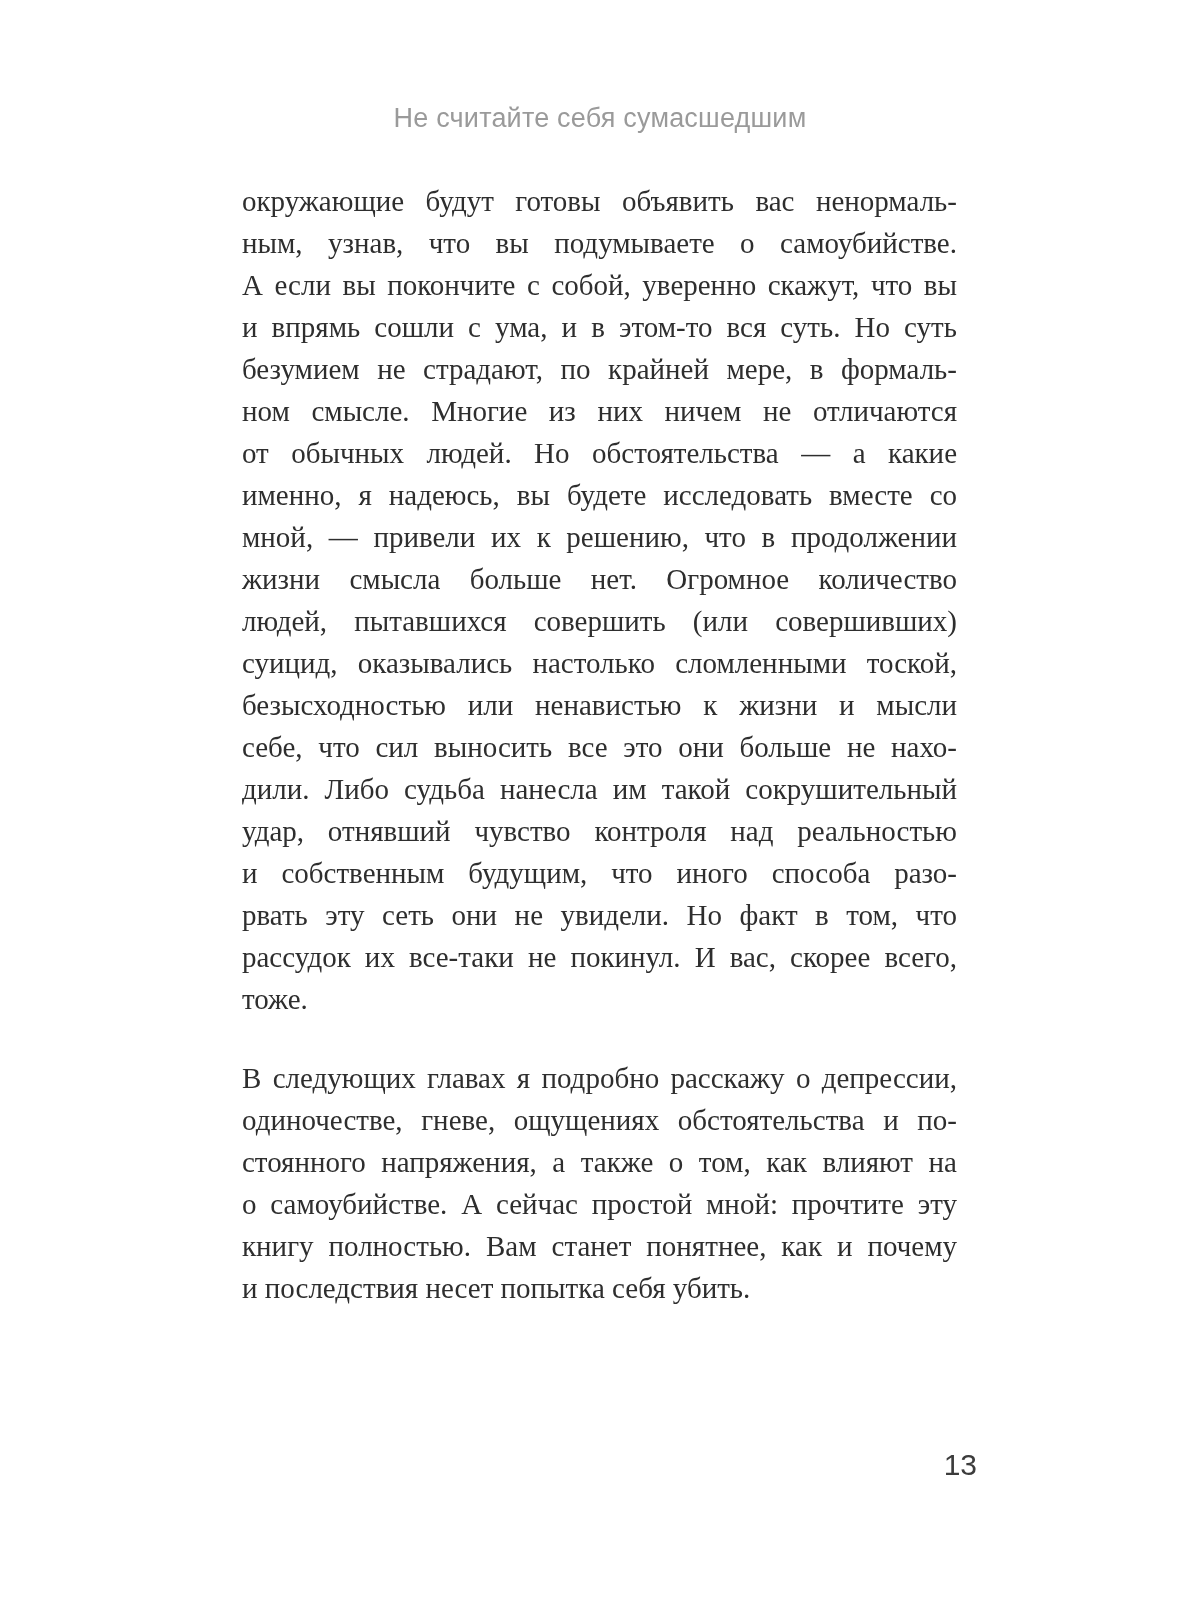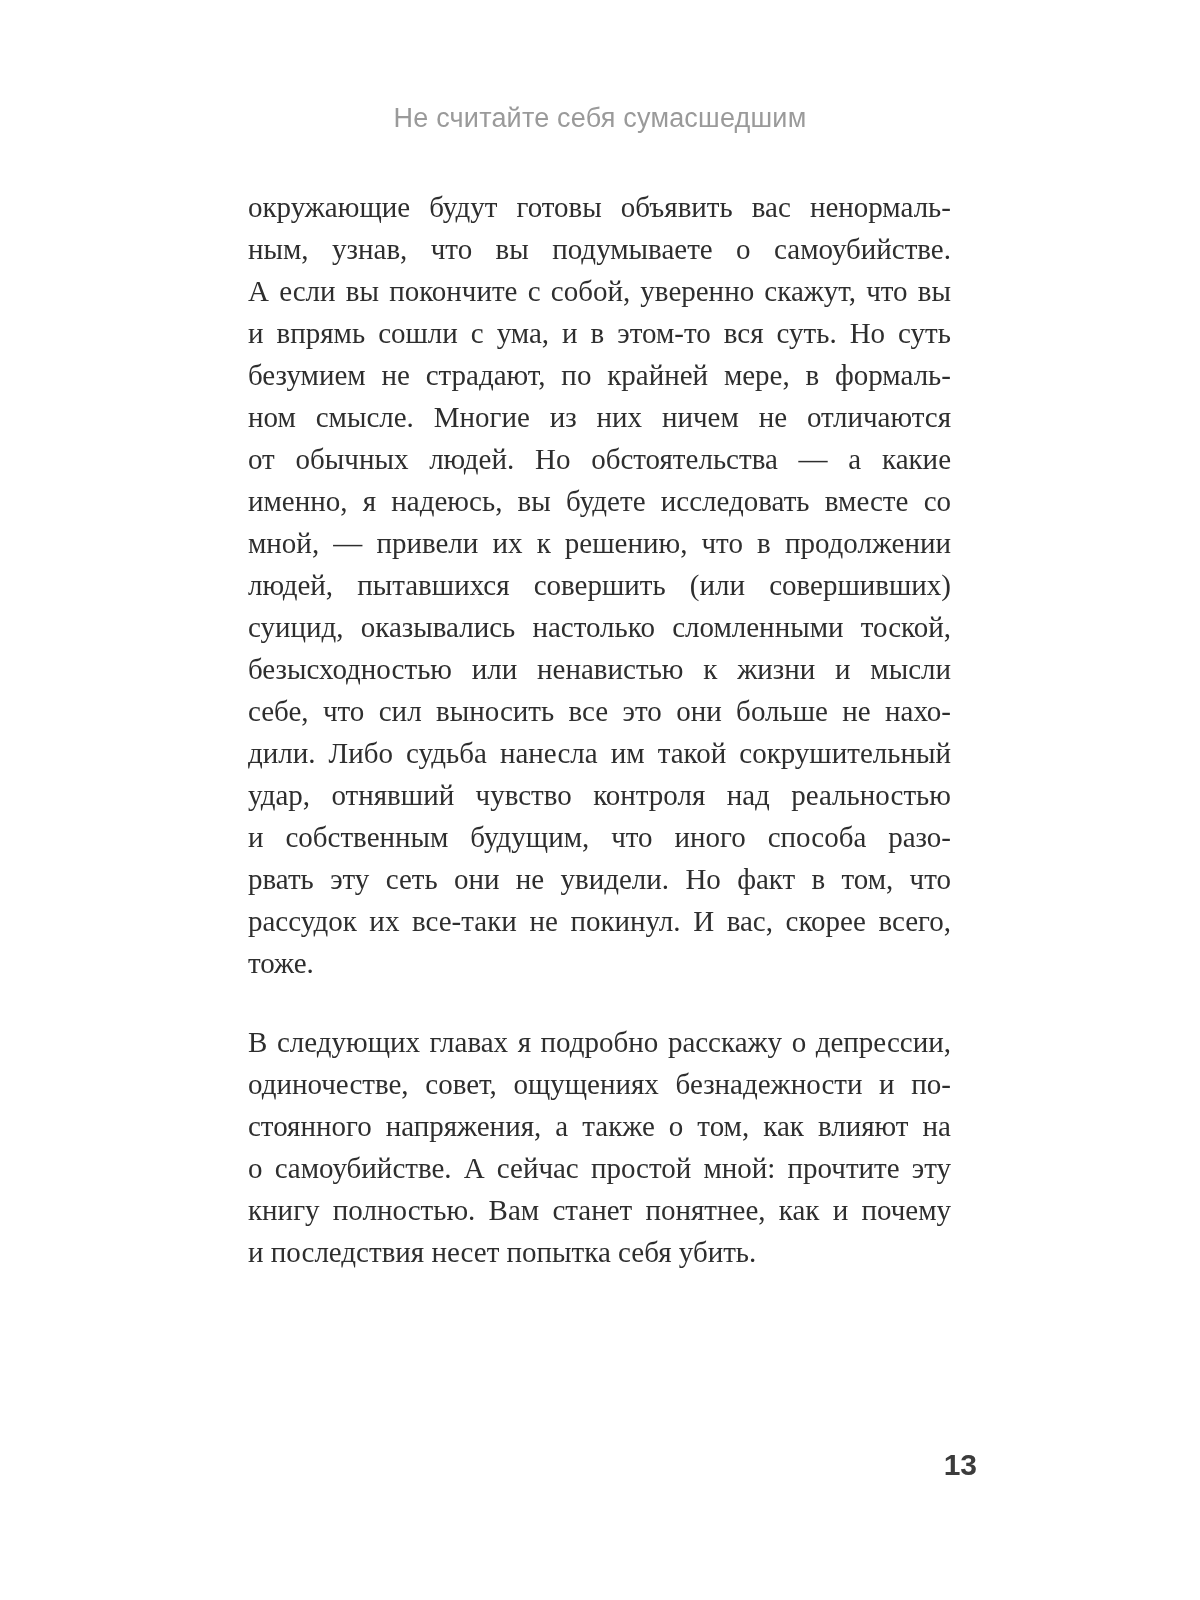--- a/index.html
+++ b/index.html
@@ -30,71 +30,71 @@
   }
   .text-block {
     position: absolute;
     top: 170px;
     left: 232px;
     width: 735px;
     color: #2e2e2e;
     font-size: 29px;
     line-height: 42px;
   }
-  .paragraph { margin: 16px; }
+  .paragraph { margin: 10px; }
   .paragraph + .paragraph { margin-top: 37px; }
   .line {
     text-align: justify;
     text-align-last: justify;
     white-space: normal;
   }
   .line.last-line {
     text-align-last: left;
   }
   .page-number {
     position: absolute;
     top: 1448px;
     right: 223px;
     font-family: "Liberation Sans", "DejaVu Sans", sans-serif;
     font-size: 30px;
     color: #3c3c3c;
-    font-weight: bold;
   }
 </style>
 </head>
 <body>
 
 <div class="page">
   <div class="running-head">Не считайте себя сумасшедшим</div>
 
   <div class="text-block" id="text-block">
       <div class="paragraph">
         <div class="line">окружающие будут готовы объявить вас ненормаль-</div>
         <div class="line">ным, узнав, что вы подумываете о самоубийстве.</div>
         <div class="line">А если вы покончите с собой, уверенно скажут, что вы</div>
         <div class="line">и впрямь сошли с ума, и в этом-то вся суть. Но суть</div>
         <div class="line">безумием не страдают, по крайней мере, в формаль-</div>
         <div class="line">ном смысле. Многие из них ничем не отличаются</div>
         <div class="line">от обычных людей. Но обстоятельства — а какие</div>
         <div class="line">именно, я надеюсь, вы будете исследовать вместе со</div>
         <div class="line">мной, — привели их к решению, что в продолжении</div>
+        <div class="line">жизни смысла больше нет. Огромное количество</div>
         <div class="line">людей, пытавшихся совершить (или совершивших)</div>
         <div class="line">суицид, оказывались настолько сломленными тоской,</div>
         <div class="line">безысходностью или ненавистью к жизни и мысли</div>
         <div class="line">себе, что сил выносить все это они больше не нахо-</div>
         <div class="line">дили. Либо судьба нанесла им такой сокрушительный</div>
         <div class="line">удар, отнявший чувство контроля над реальностью</div>
         <div class="line">и собственным будущим, что иного способа разо-</div>
         <div class="line">рвать эту сеть они не увидели. Но факт в том, что</div>
         <div class="line">рассудок их все-таки не покинул. И вас, скорее всего,</div>
         <div class="line last-line">тоже.</div>
       </div>
       <div class="paragraph">
         <div class="line">В следующих главах я подробно расскажу о депрессии,</div>
-        <div class="line">одиночестве, совет, ощущениях безнадежности и по-</div>
+        <div class="line">одиночестве, гневе, ощущениях обстоятельства и по-</div>
         <div class="line">стоянного напряжения, а также о том, как влияют на</div>
         <div class="line">о самоубийстве. А сейчас простой мной: прочтите эту</div>
         <div class="line">книгу полностью. Вам станет понятнее, как и почему</div>
         <div class="line last-line">и последствия несет попытка себя убить.</div>
       </div>
     </div>
 
   <div class="page-number">13</div>
 </div>
 

